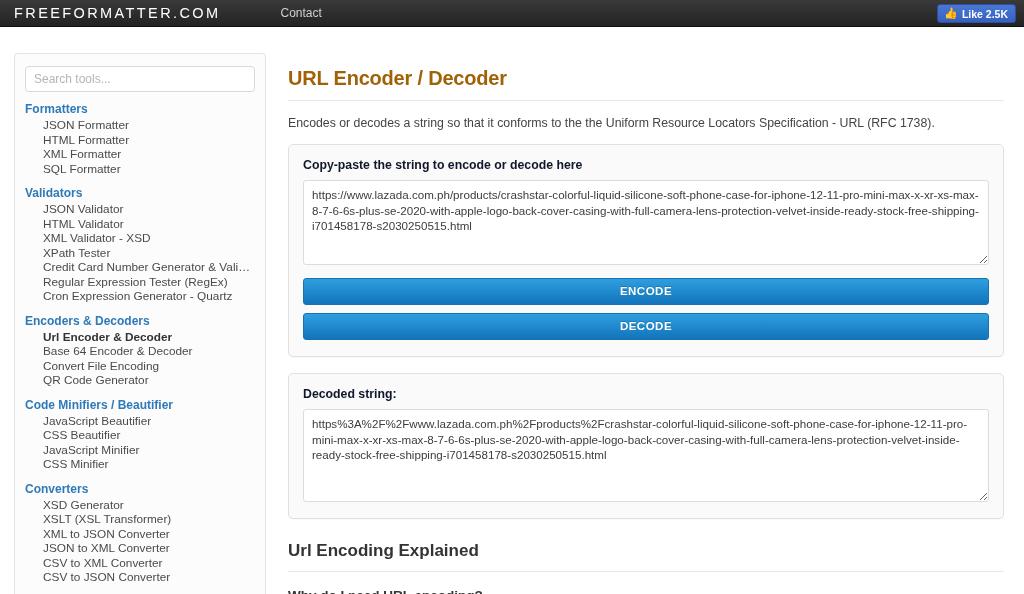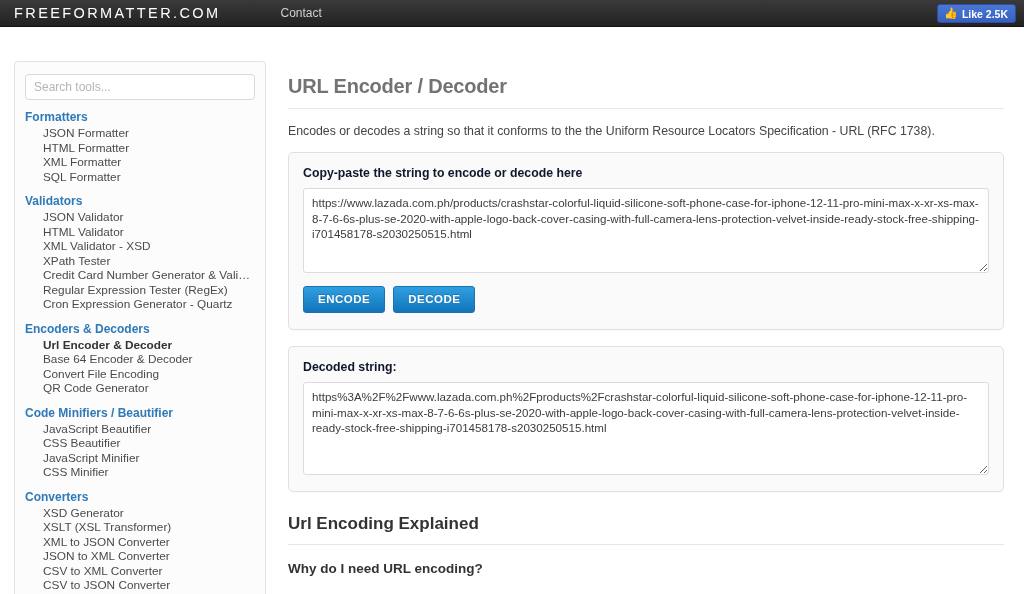--- a/index.html
+++ b/index.html
@@ -55,21 +55,21 @@
     gap: 4px;
     padding: 0 7px 0 6px;
     white-space: nowrap;
   }
   .fb-like .thumb { font-size: 11px; line-height: 1; display:inline-block; }
 
   
   .page {
     display: flex;
     align-items: flex-start;
-    padding: 24px 10px 0 14px;
+    padding: 16px 10px 0 14px;
     height: 567px;
     overflow: hidden;
   }
 
   
   .sidebar {
     width: 252px;
     flex: 0 0 252px;
     background: #fcfcfc;
     border: 1px solid #e2e2e2;
@@ -115,21 +115,21 @@
 
   
   .main {
     flex: 1 1 auto;
     padding: 0 10px 0 22px;
     min-width: 0;
   }
   h1.page-title {
     font-size: 20px;
     font-weight: bold;
-    color: #737373;
+    color: #a16207;
     margin: 24px 0 0 0;
     letter-spacing: -0.2px;
   }
   .hr {
     border: 0;
     border-top: 1px solid #e7e7e7;
     margin: 10px 0 14px 0;
   }
   p.intro {
     font-size: 12.3px;
@@ -164,21 +164,21 @@
     line-height: 15.5px;
     padding: 6px 8px;
     resize: both;
     outline: none;
     overflow: hidden;
     display: block;
   }
   #encode-input { height: 85px; }
   #decode-output { height: 93px; }
 
-  .btn-row { margin-top: 13px; display: flex; gap: 8px; }
+  .btn-row { margin-top: 13px; display: flex; gap: 8px; flex-direction: column; }
   .btn {
     border: 1px solid #1a72b0;
     border-radius: 3px;
     background: linear-gradient(#2f9fe0, #1274bc);
     color: #ffffff;
     font-size: 11.5px;
     font-weight: bold;
     letter-spacing: 0.5px;
     padding: 6px 14px 7px 14px;
     cursor: pointer;

